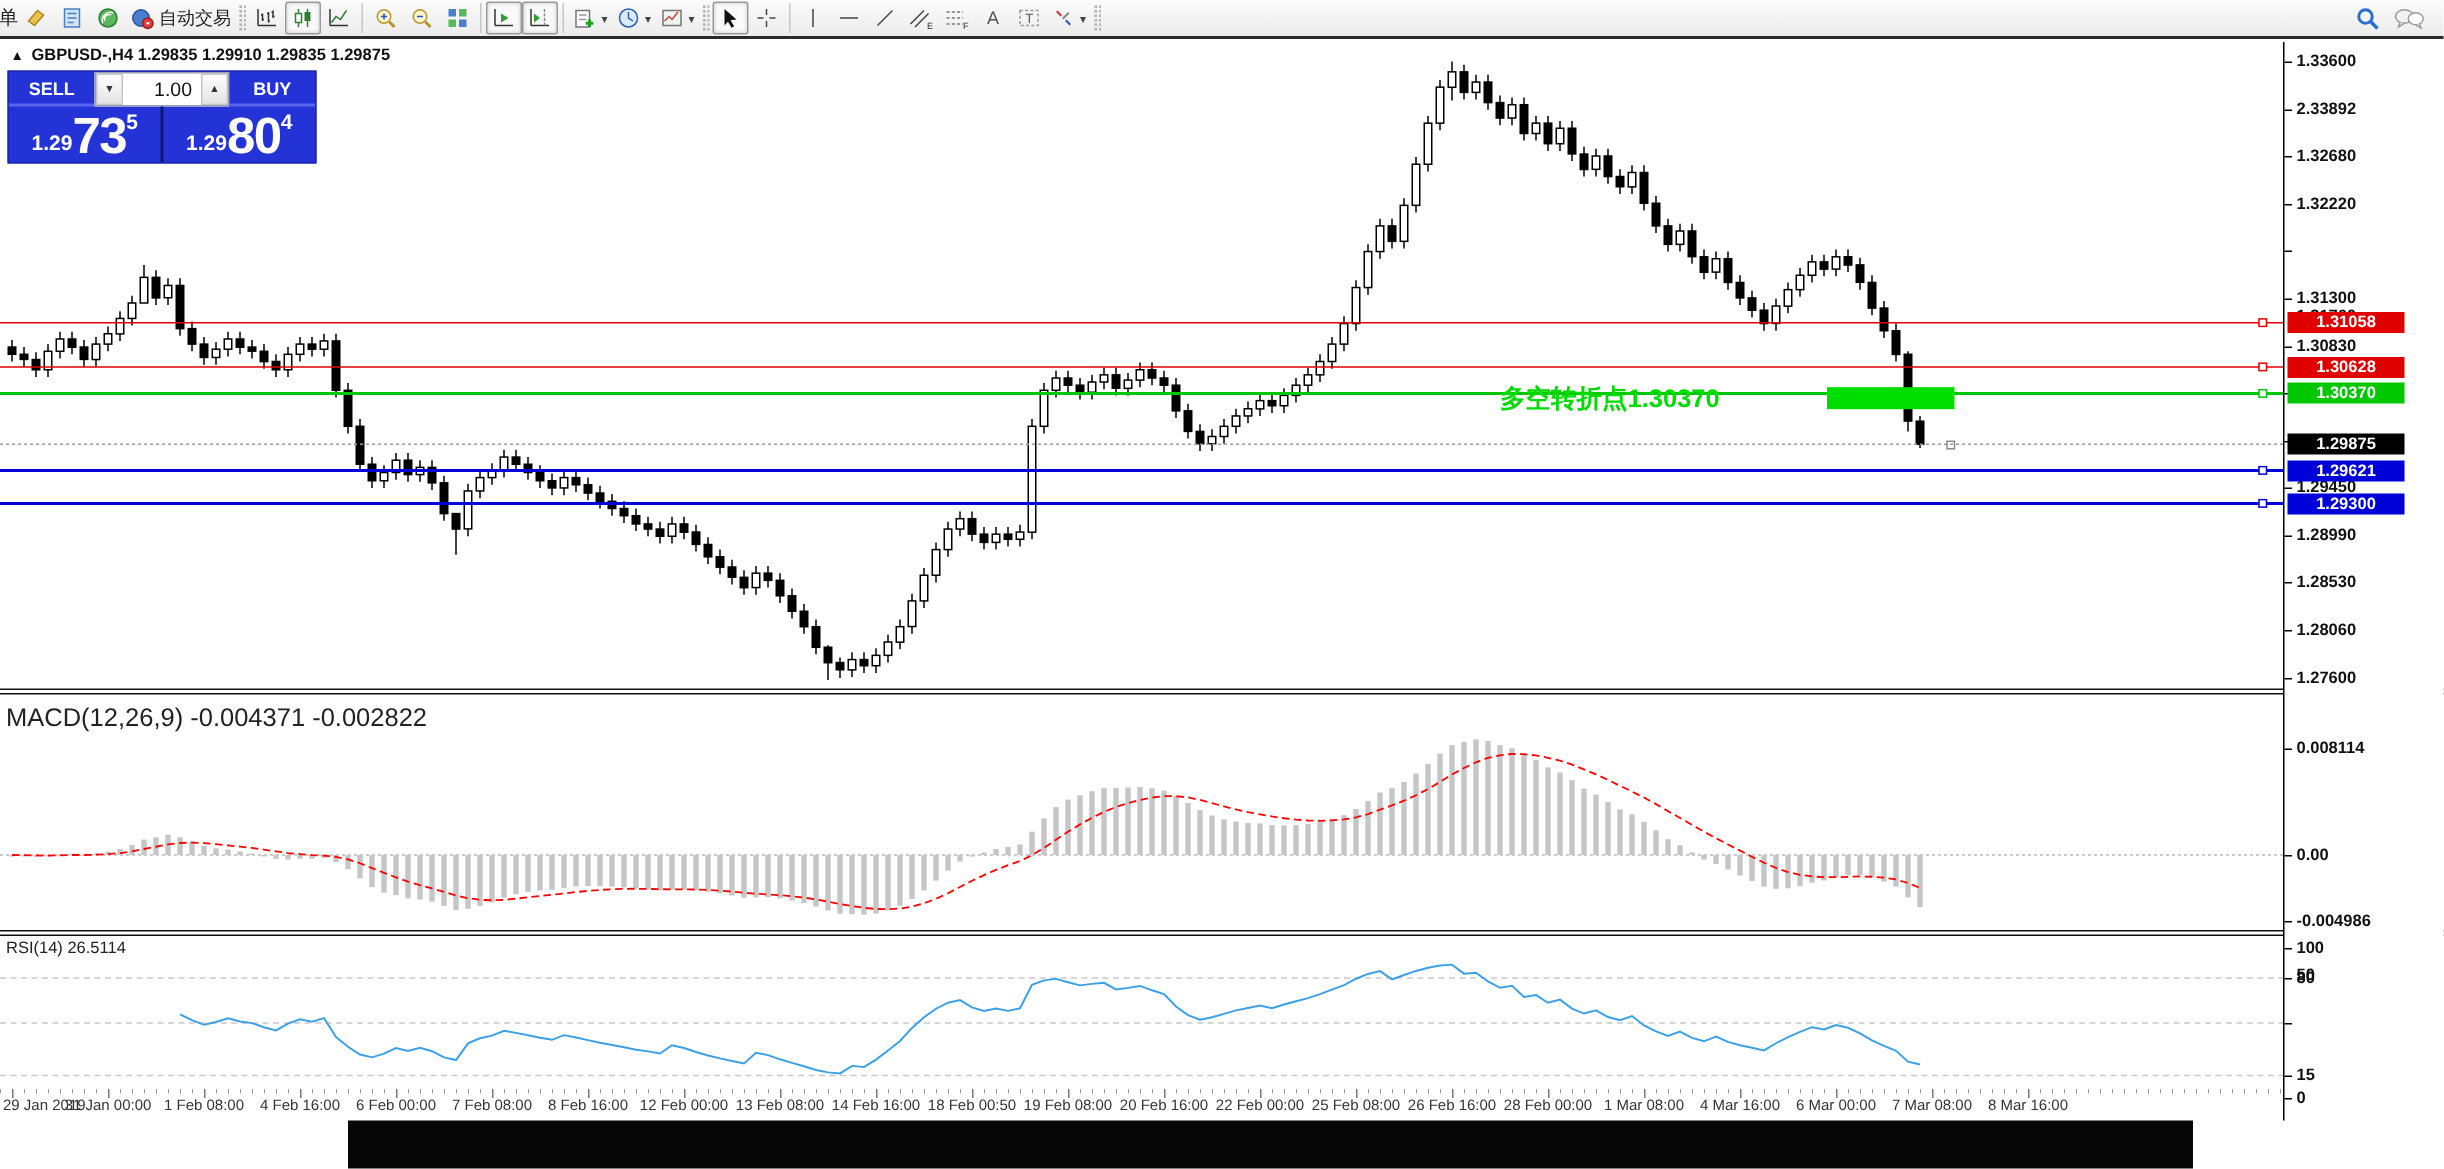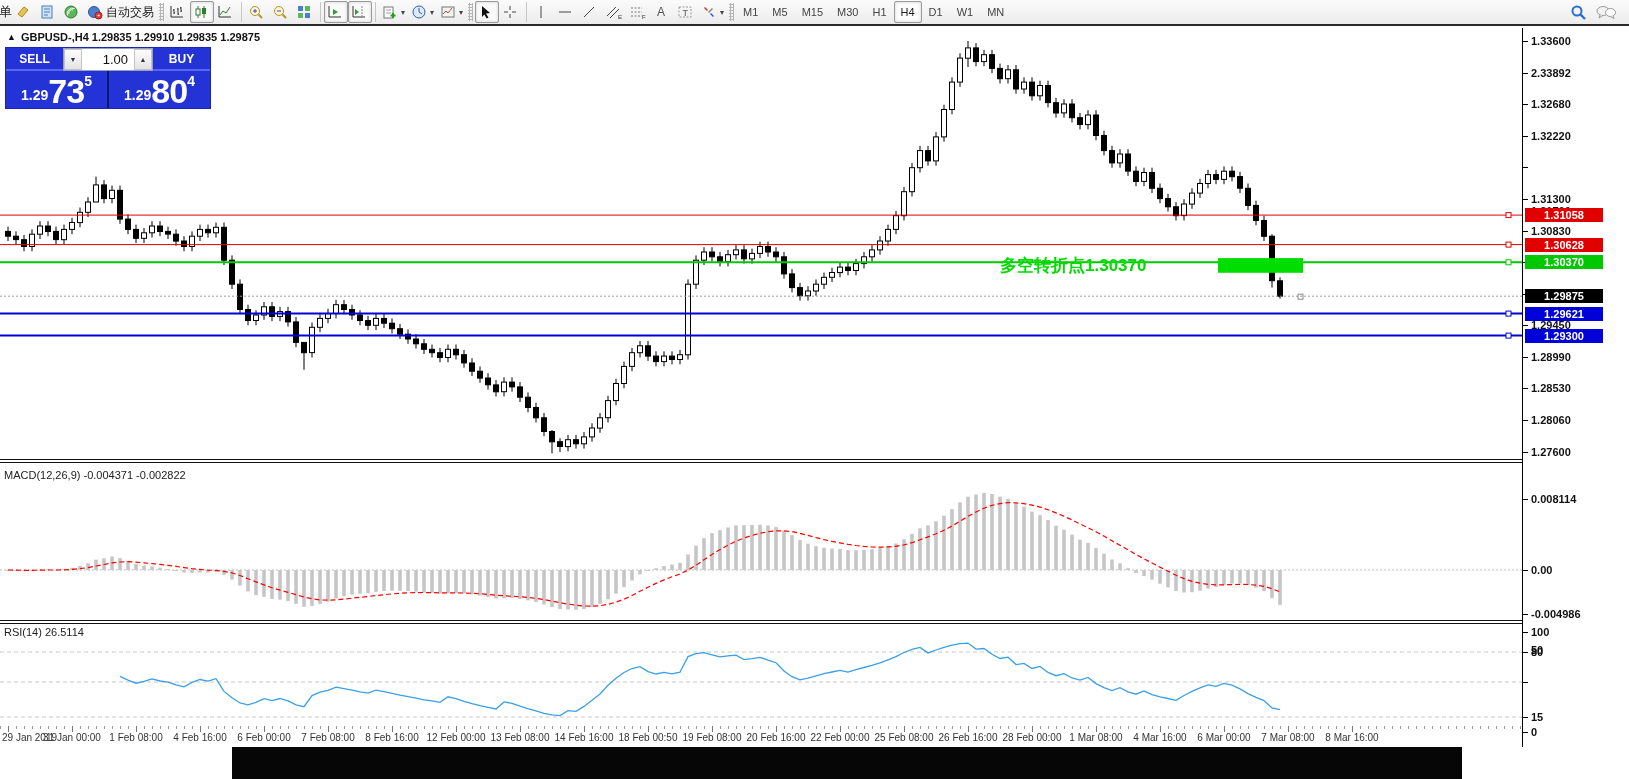--- a/index.html
+++ b/index.html
@@ -7,21 +7,21 @@
               font-family:"Liberation Sans", sans-serif; }
   
   #toolbar { position:absolute; left:0; top:0; width:1629px; height:26px;
     background:linear-gradient(#fbfbfb,#ececec); border-bottom:2px solid #2a2a2a;
     display:flex; align-items:center; padding:0 2px; }
   .tgrip { width:5px; height:18px; margin:0 2px;
     background-image:radial-gradient(#b5b5b5 1px, transparent 1.2px);
     background-size:3px 3px; }
   .tsep { width:1px; height:20px; background:#c6c6c6; margin:0 3px; }
   .tbtn { height:22px; min-width:24px; padding:0 2px; display:flex; align-items:center;
-    border:1px solid transparent; border-radius:2px; gap:3px;
+    justify-content:center; border:1px solid transparent; border-radius:2px; gap:3px;
     color:#333; font-size:11px; cursor:default; }
   .tbtn.active { border-color:#9a9a9a; background:#fafafa; box-shadow:inset 0 0 3px #c9c9c9; }
   .tbtn .caret { font-size:8px; color:#444; }
   .tf-btn { height:22px; padding:0 6px; font-size:11px; color:#444; display:flex;
     align-items:center; border:1px solid transparent; border-radius:2px; }
   .tf-btn.active { border-color:#9a9a9a; background:#fcfcfc; box-shadow:inset 0 0 3px #cccccc; color:#222; }
   .order-char { font-size:13px; color:#222; margin-left:-3px; }
   .autotrade-lbl { font-size:12px; color:#222; }
   #toolbar-right { margin-left:auto; display:flex; align-items:center; gap:8px; padding-right:10px; }
   
@@ -56,21 +56,21 @@
     border:1px solid #c4c4c4; }
   #vol-value { flex:1; font-size:13px; color:#111; display:flex; align-items:center;
     justify-content:flex-end; padding-right:6px; }
   #tp-row2 { display:flex; height:37px; }
   .tp-price { flex:1; color:#fff; display:flex; align-items:flex-end; justify-content:center;
     padding-bottom:2px; }
   .tp-price:first-child { border-right:2px solid #0d1870; }
   .pp-small { font-size:14px; font-weight:bold; margin-bottom:3px; }
   .pp-big { font-size:34px; font-weight:bold; line-height:30px; letter-spacing:-1px; }
   .pp-sup { font-size:14px; font-weight:bold; align-self:flex-start; margin-top:2px; }
-  #macd-label { position:absolute; left:4px; top:441px; font-size:11px; color:#222; }
+  #macd-label { position:absolute; left:4px; top:441px; font-size:17px; color:#222; }
   #rsi-label  { position:absolute; left:4px; top:598px; font-size:11px; color:#222; }
   #annotation { position:absolute; left:1000px; top:226px; font-size:17px; font-weight:bold;
     color:#00dc00; white-space:nowrap; }
   
   #time-axis { position:absolute; left:0; top:698px; width:1522px; height:21px; background:#fff; }
   #time-ticks { position:absolute; left:0; top:0; width:100%; height:3px;
     background-image:repeating-linear-gradient(90deg,#9a9a9a 0 1px,transparent 1px 8px); }
   .time-lbl { position:absolute; top:6px; font-size:10px; color:#333; white-space:nowrap;
     transform:translateX(-50%); }
   .time-lbl.first { transform:none; }
@@ -239,31 +239,20 @@
   </div>
   <div class="tbtn">
     <svg width="16" height="16">
         <path d="M4 3l3 3-1 1-3-3z" fill="#cc3333"></path>
         <path d="M12 13l-3-3 1-1 3 3z" fill="#3355cc"></path>
         <path d="M11 4l1 1-4 4-1-1z" fill="#888"></path>
       </svg>
     <span class="caret">▾</span>
   </div>
   <div class="tgrip"></div>
-  <div id="tf-group" style="display: flex;">
-      <div class="tf-btn">M1</div>
-      <div class="tf-btn">M5</div>
-      <div class="tf-btn">M15</div>
-      <div class="tf-btn">M30</div>
-      <div class="tf-btn">H1</div>
-      <div class="tf-btn active">H4</div>
-      <div class="tf-btn">D1</div>
-      <div class="tf-btn">W1</div>
-      <div class="tf-btn">MN</div>
-    </div>
   <div id="toolbar-right">
     <svg width="17" height="17">
         <circle cx="7" cy="7" r="4.5" fill="none" stroke="#2a6fd0" stroke-width="2"></circle>
         <path d="M10.5 10.5L15 15" stroke="#2a6fd0" stroke-width="2.4"></path>
       </svg>
     <svg width="22" height="17">
         <ellipse cx="8" cy="7" rx="6" ry="4.5" fill="#f2f2f2" stroke="#9a9a9a"></ellipse>
         <path d="M5 11l-1 3 4-2.6" fill="#f2f2f2" stroke="#9a9a9a"></path>
         <ellipse cx="15.5" cy="8.5" rx="5" ry="4" fill="#fff" stroke="#9a9a9a"></ellipse>
         <path d="M18 12l1 2.6-3.4-2" fill="#fff" stroke="#9a9a9a"></path>

